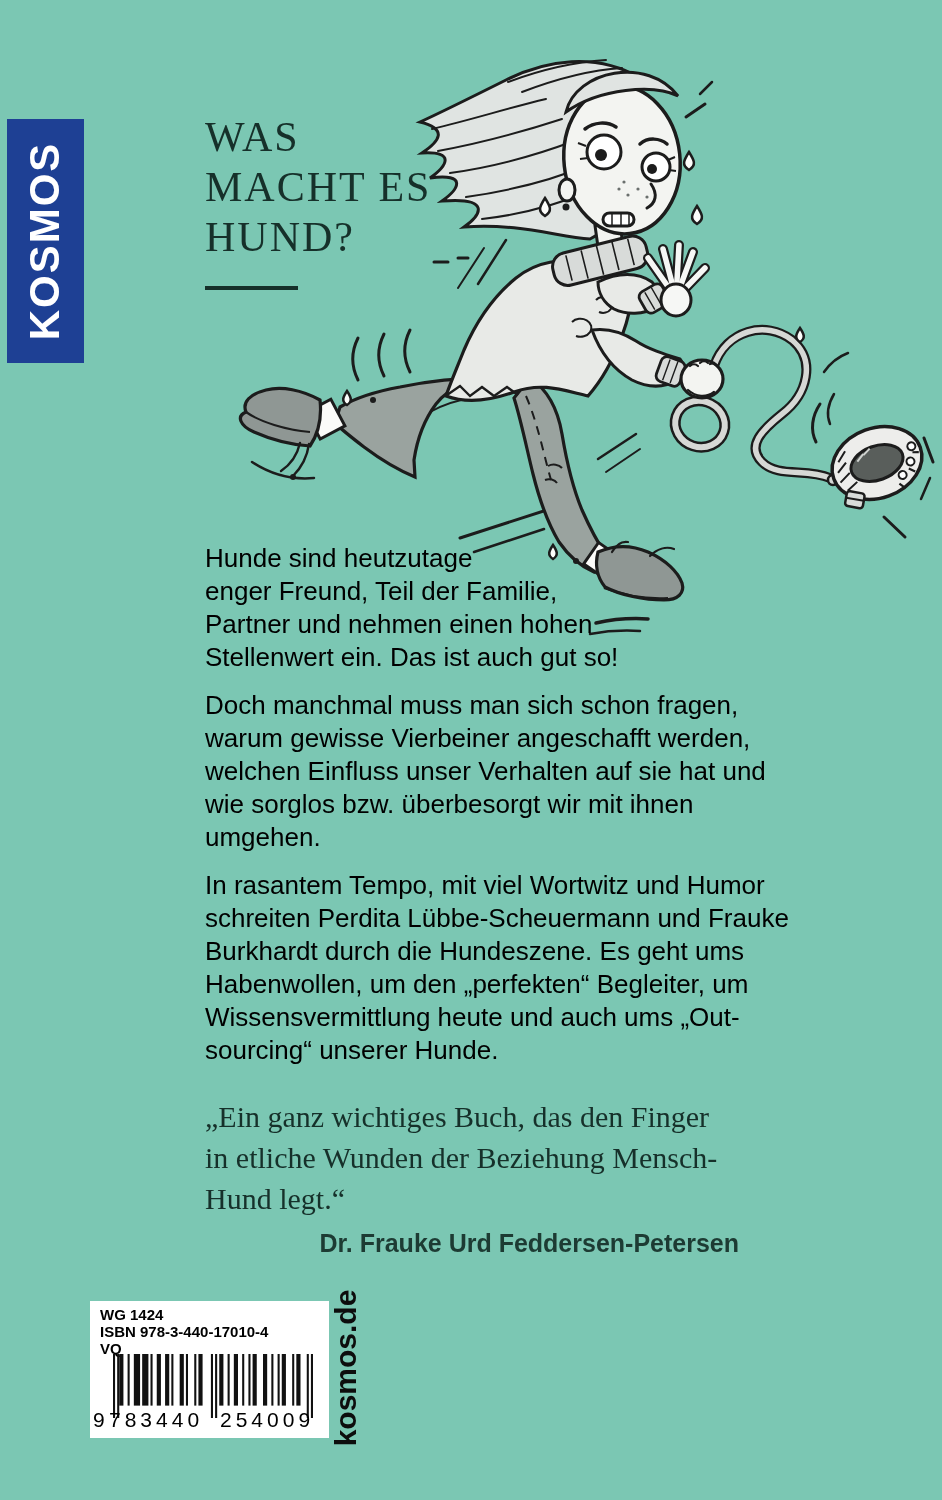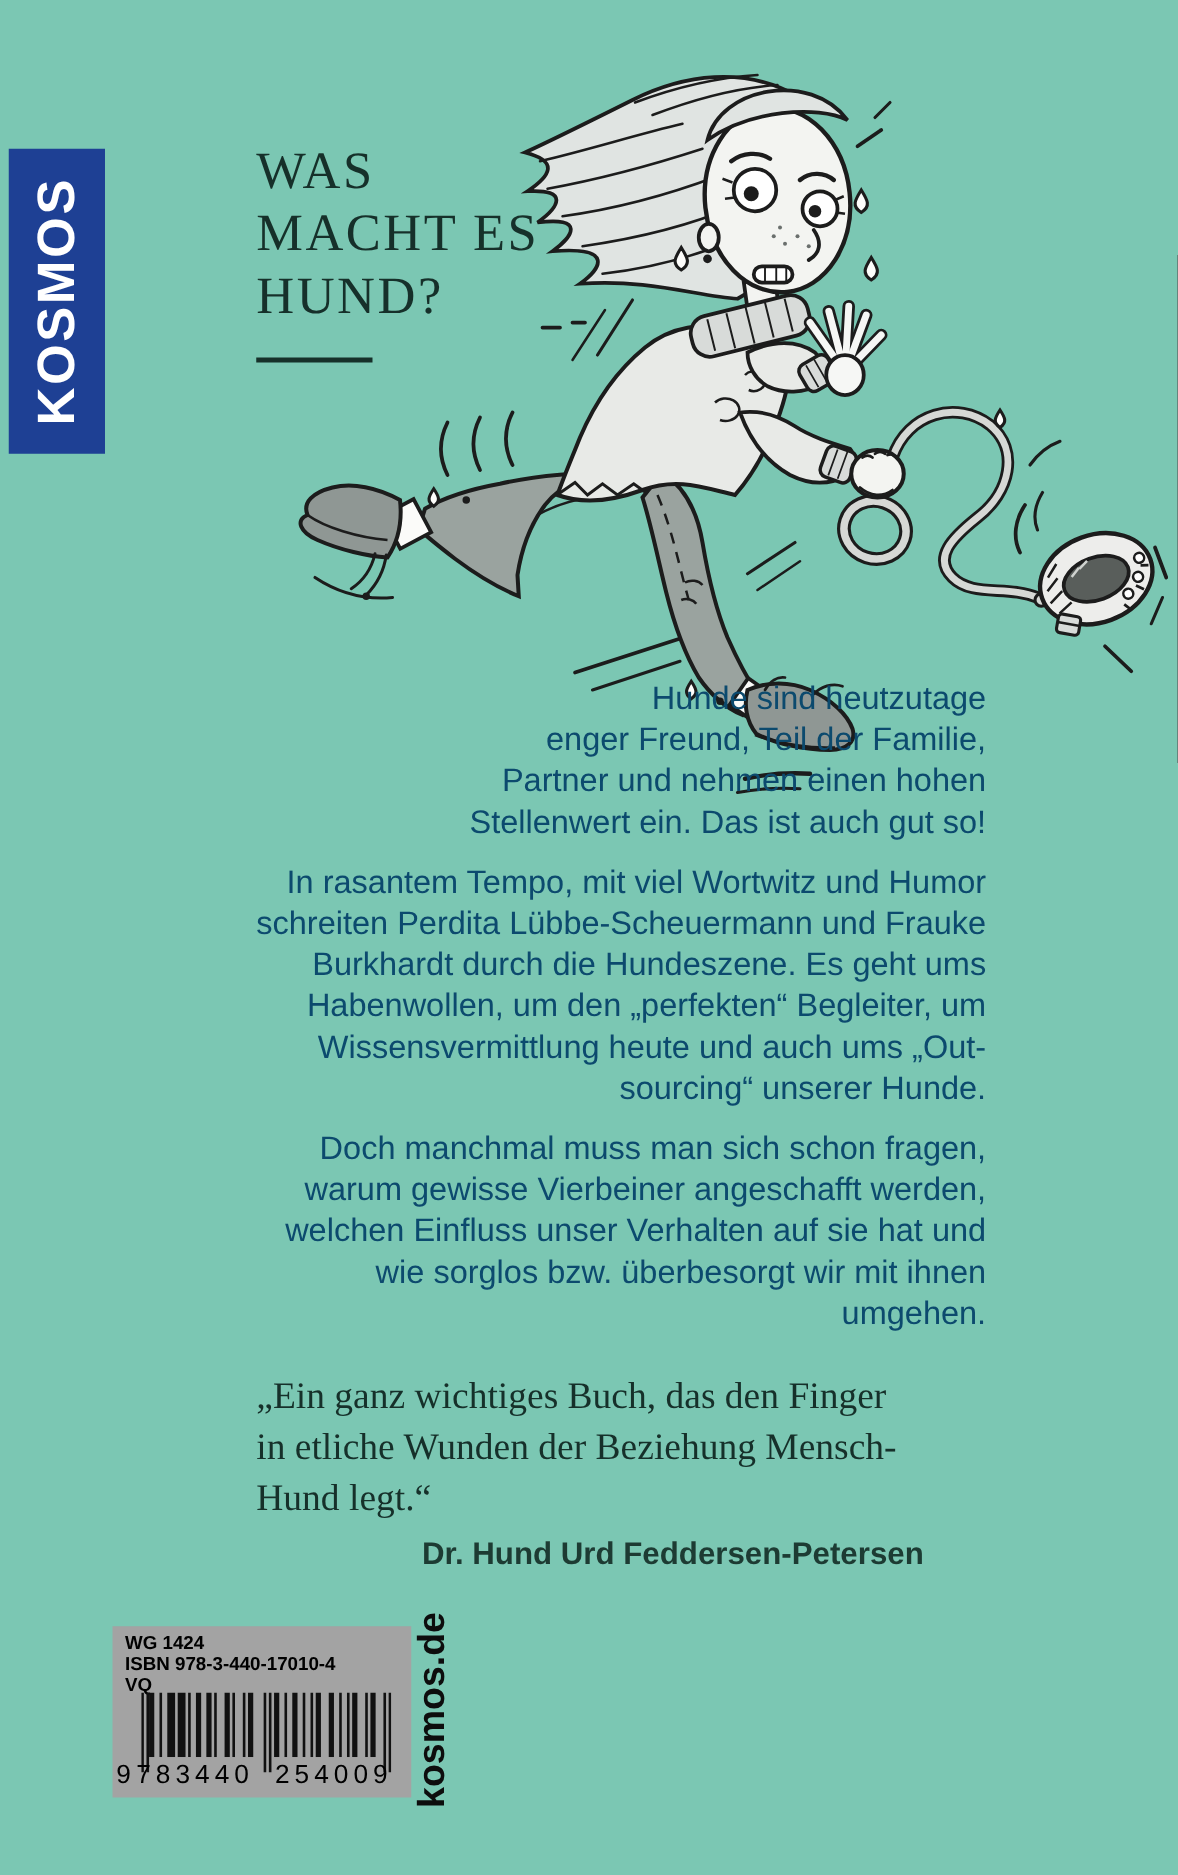--- a/index.html
+++ b/index.html
@@ -9,30 +9,30 @@
   
   .logo{position:absolute;left:7px;top:119px;width:77px;height:244px;background:#1e4094;
         display:flex;align-items:center;justify-content:center;}
   .vtext{transform:rotate(-90deg);white-space:nowrap;display:block;}
   .logo-text{color:#ffffff;font-weight:bold;font-size:42px;letter-spacing:2px;}
   
   .headline{position:absolute;left:205px;top:112px;font-family:"Liberation Serif",serif;
             font-size:42px;line-height:50px;color:#16302a;letter-spacing:2px;}
   .rule{width:93px;height:4px;background:#16302a;margin-top:24px;}
   
-  .body-copy{position:absolute;left:205px;top:542px;color:#0c4a6e;font-size:26px;line-height:33px;text-align:right;}
+  .body-copy{position:absolute;left:205px;top:542px;color:#000000;font-size:26px;line-height:33px;}
   .para{margin:0 0 15px 0;white-space:pre;}
   
   .quote{position:absolute;left:205px;top:1096px;width:534px;}
   .quote-text{font-family:"Liberation Serif",serif;font-size:30px;
               line-height:41px;color:#16302a;white-space:pre;}
   .quote-attr{margin-top:10px;text-align:right;font-weight:bold;font-size:25px;
               color:#1d3b33;white-space:nowrap;}
   
-  .barcode{position:absolute;left:90px;top:1301px;width:239px;height:137px;background:#a3a3a3;}
+  .barcode{position:absolute;left:90px;top:1301px;width:239px;height:137px;background:#ffffff;}
   .bc-meta{position:absolute;left:10px;top:5px;font-weight:bold;font-size:15px;line-height:17px;color:#000;}
   .bc-bars{position:absolute;left:23px;top:53px;width:200px;height:64px;fill:#111;}
   .bc-digits{position:absolute;left:0;top:107px;width:100%;font-size:21px;color:#000;}
   .bc-digits span{position:absolute;top:0;}
   .d9{left:3px;}
   .dg1{left:19px;letter-spacing:4px;}
   .dg2{left:130px;letter-spacing:4px;}
   
   .site{position:absolute;left:271px;top:1350px;width:150px;height:36px;
         display:flex;align-items:center;justify-content:center;}
@@ -222,38 +222,38 @@
     <div>MACHT ES</div>
     <div>HUND?</div>
     <div class="rule"></div>
   </div>
 
   <div class="body-copy">
     <p class="para">Hunde sind heutzutage
 enger Freund, Teil der Familie,
 Partner und nehmen einen hohen
 Stellenwert ein. Das ist auch gut so!</p>
+    <p class="para">Doch manchmal muss man sich schon fragen,
+warum gewisse Vierbeiner angeschafft werden,
+welchen Einfluss unser Verhalten auf sie hat und
+wie sorglos bzw. überbesorgt wir mit ihnen
+umgehen.</p>
     <p class="para">In rasantem Tempo, mit viel Wortwitz und Humor
 schreiten Perdita Lübbe-Scheuermann und Frauke
 Burkhardt durch die Hundeszene. Es geht ums
 Habenwollen, um den „perfekten“ Begleiter, um
 Wissensvermittlung heute und auch ums „Out-
 sourcing“ unserer Hunde.</p>
-    <p class="para">Doch manchmal muss man sich schon fragen,
-warum gewisse Vierbeiner angeschafft werden,
-welchen Einfluss unser Verhalten auf sie hat und
-wie sorglos bzw. überbesorgt wir mit ihnen
-umgehen.</p>
   </div>
 
   <div class="quote">
     <div class="quote-text">„Ein ganz wichtiges Buch, das den Finger
 in etliche Wunden der Beziehung Mensch-
 Hund legt.“</div>
-    <div class="quote-attr">Dr. Hund Urd Feddersen-Petersen</div>
+    <div class="quote-attr">Dr. Frauke Urd Feddersen-Petersen</div>
   </div>
 
   <div class="barcode">
     <div class="bc-meta">
       <div>WG 1424</div>
       <div>ISBN 978-3-440-17010-4</div>
       <div>VQ</div>
     </div>
     <svg class="bc-bars" viewBox="0 0 96 62" preserveAspectRatio="none">
         <rect x="0" y="0" width="1" height="62"></rect>

